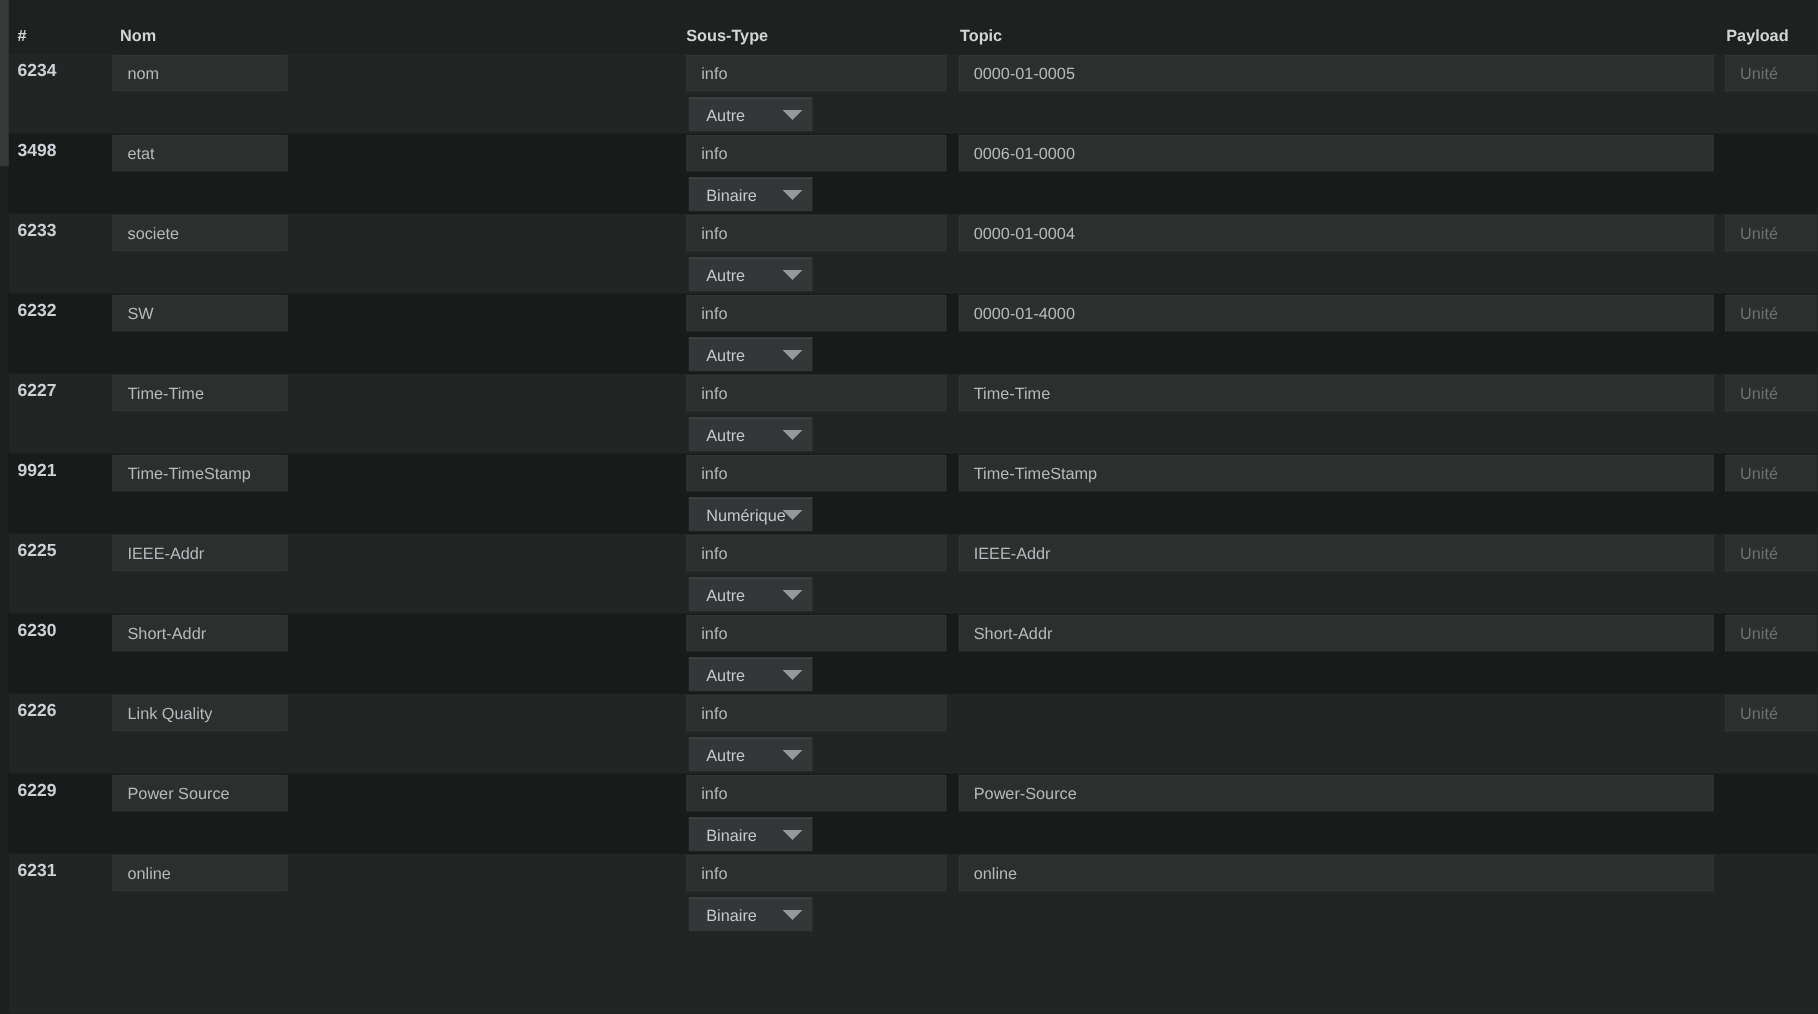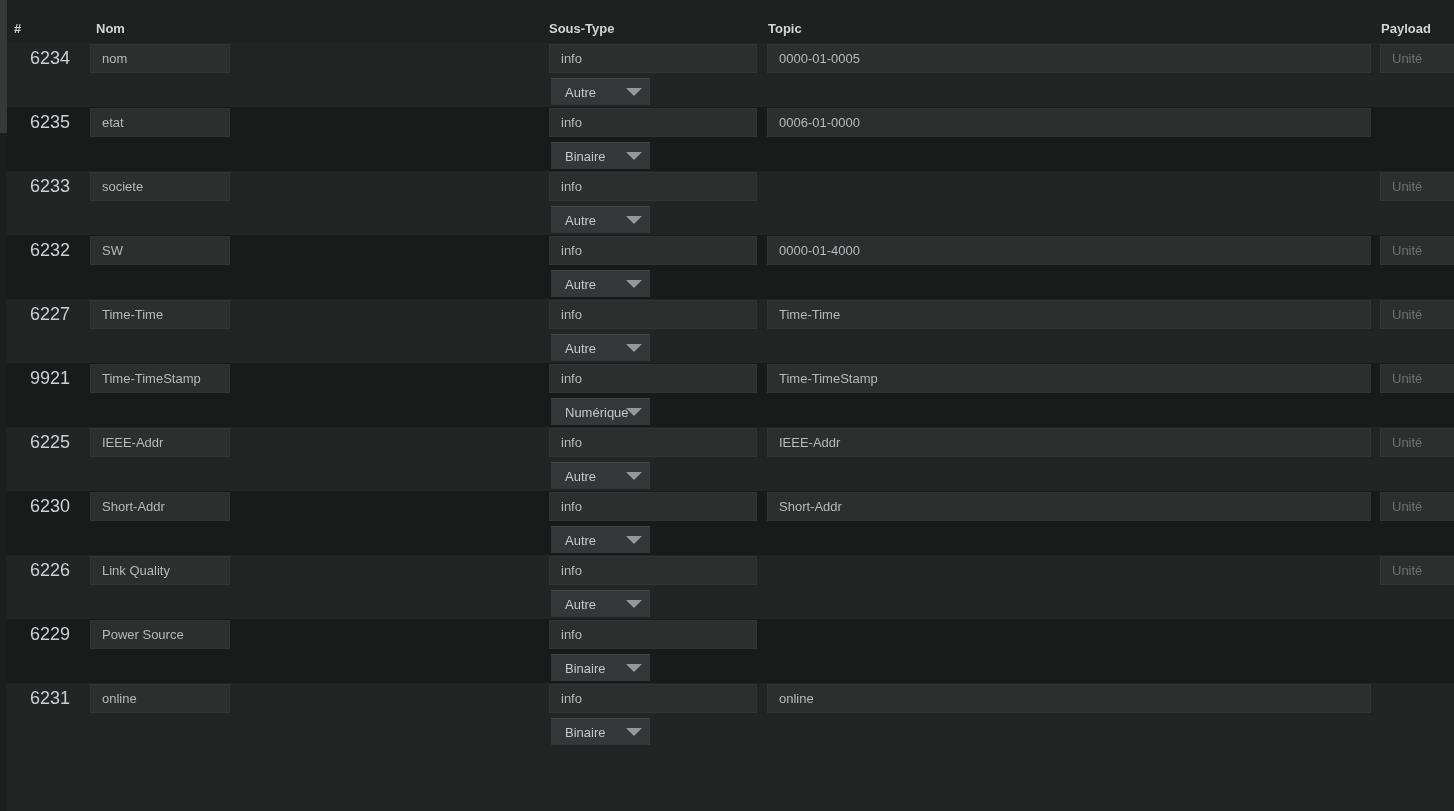--- a/index.html
+++ b/index.html
@@ -63,23 +63,23 @@
   .row {
     position: relative;
     width: 1454px;
     height: 64px;
   }
   .row-light { background: var(--page-bg, #232424); }
   .row-dark  { background: var(--row-dark-bg, #191a1a); }
 
   .row-id {
     position: absolute;
-    left: 30px; top: 5px;
-    font-size: 18px;
-    font-weight: 400;
+    left: 14px; top: 5px;
+    font-size: 14px;
+    font-weight: 700;
     color: var(--row-id-text, #ccd1d5);
   }
   .field {
     position: absolute;
     box-sizing: border-box;
     height: 29px;
     top: 1px;
     background: var(--input-bg, #2d2e2e);
     border: 1px solid var(--input-border, #333435);
     color: var(--input-text, #b6babd);
@@ -146,38 +146,39 @@
     <input type="text" class="field nom" value="nom" style="">
     <input type="text" class="field subtype" value="info" style="">
     <div class="select">
       <span class="select-value">Autre</span>
       <span class="caret"></span>
     </div>
     <input type="text" class="field topic" value="0000-01-0005" style="">
     <input type="text" class="field payload" placeholder="Unité" style="">
   </div>
       <div class="row row-dark">
-    <span class="row-id">6235</span>
+    <span class="row-id">3498</span>
     <input type="text" class="field nom" value="etat" style="">
     <input type="text" class="field subtype" value="info" style="">
     <div class="select">
       <span class="select-value">Binaire</span>
       <span class="caret"></span>
     </div>
     <input type="text" class="field topic" value="0006-01-0000" style="">
 
   </div>
       <div class="row row-light">
     <span class="row-id">6233</span>
     <input type="text" class="field nom" value="societe" style="">
     <input type="text" class="field subtype" value="info" style="">
     <div class="select">
       <span class="select-value">Autre</span>
       <span class="caret"></span>
     </div>
+    <input type="text" class="field topic" value="0000-01-0004" style="">
     <input type="text" class="field payload" placeholder="Unité" style="">
   </div>
       <div class="row row-dark">
     <span class="row-id">6232</span>
     <input type="text" class="field nom" value="SW" style="">
     <input type="text" class="field subtype" value="info" style="">
     <div class="select">
       <span class="select-value">Autre</span>
       <span class="caret"></span>
     </div>
@@ -239,20 +240,21 @@
     <input type="text" class="field payload" placeholder="Unité" style="">
   </div>
       <div class="row row-dark">
     <span class="row-id">6229</span>
     <input type="text" class="field nom" value="Power Source" style="">
     <input type="text" class="field subtype" value="info" style="">
     <div class="select">
       <span class="select-value">Binaire</span>
       <span class="caret"></span>
     </div>
+    <input type="text" class="field topic" value="Power-Source" style="">
 
   </div>
       <div class="row row-light">
     <span class="row-id">6231</span>
     <input type="text" class="field nom" value="online" style="">
     <input type="text" class="field subtype" value="info" style="">
     <div class="select">
       <span class="select-value">Binaire</span>
       <span class="caret"></span>
     </div>

